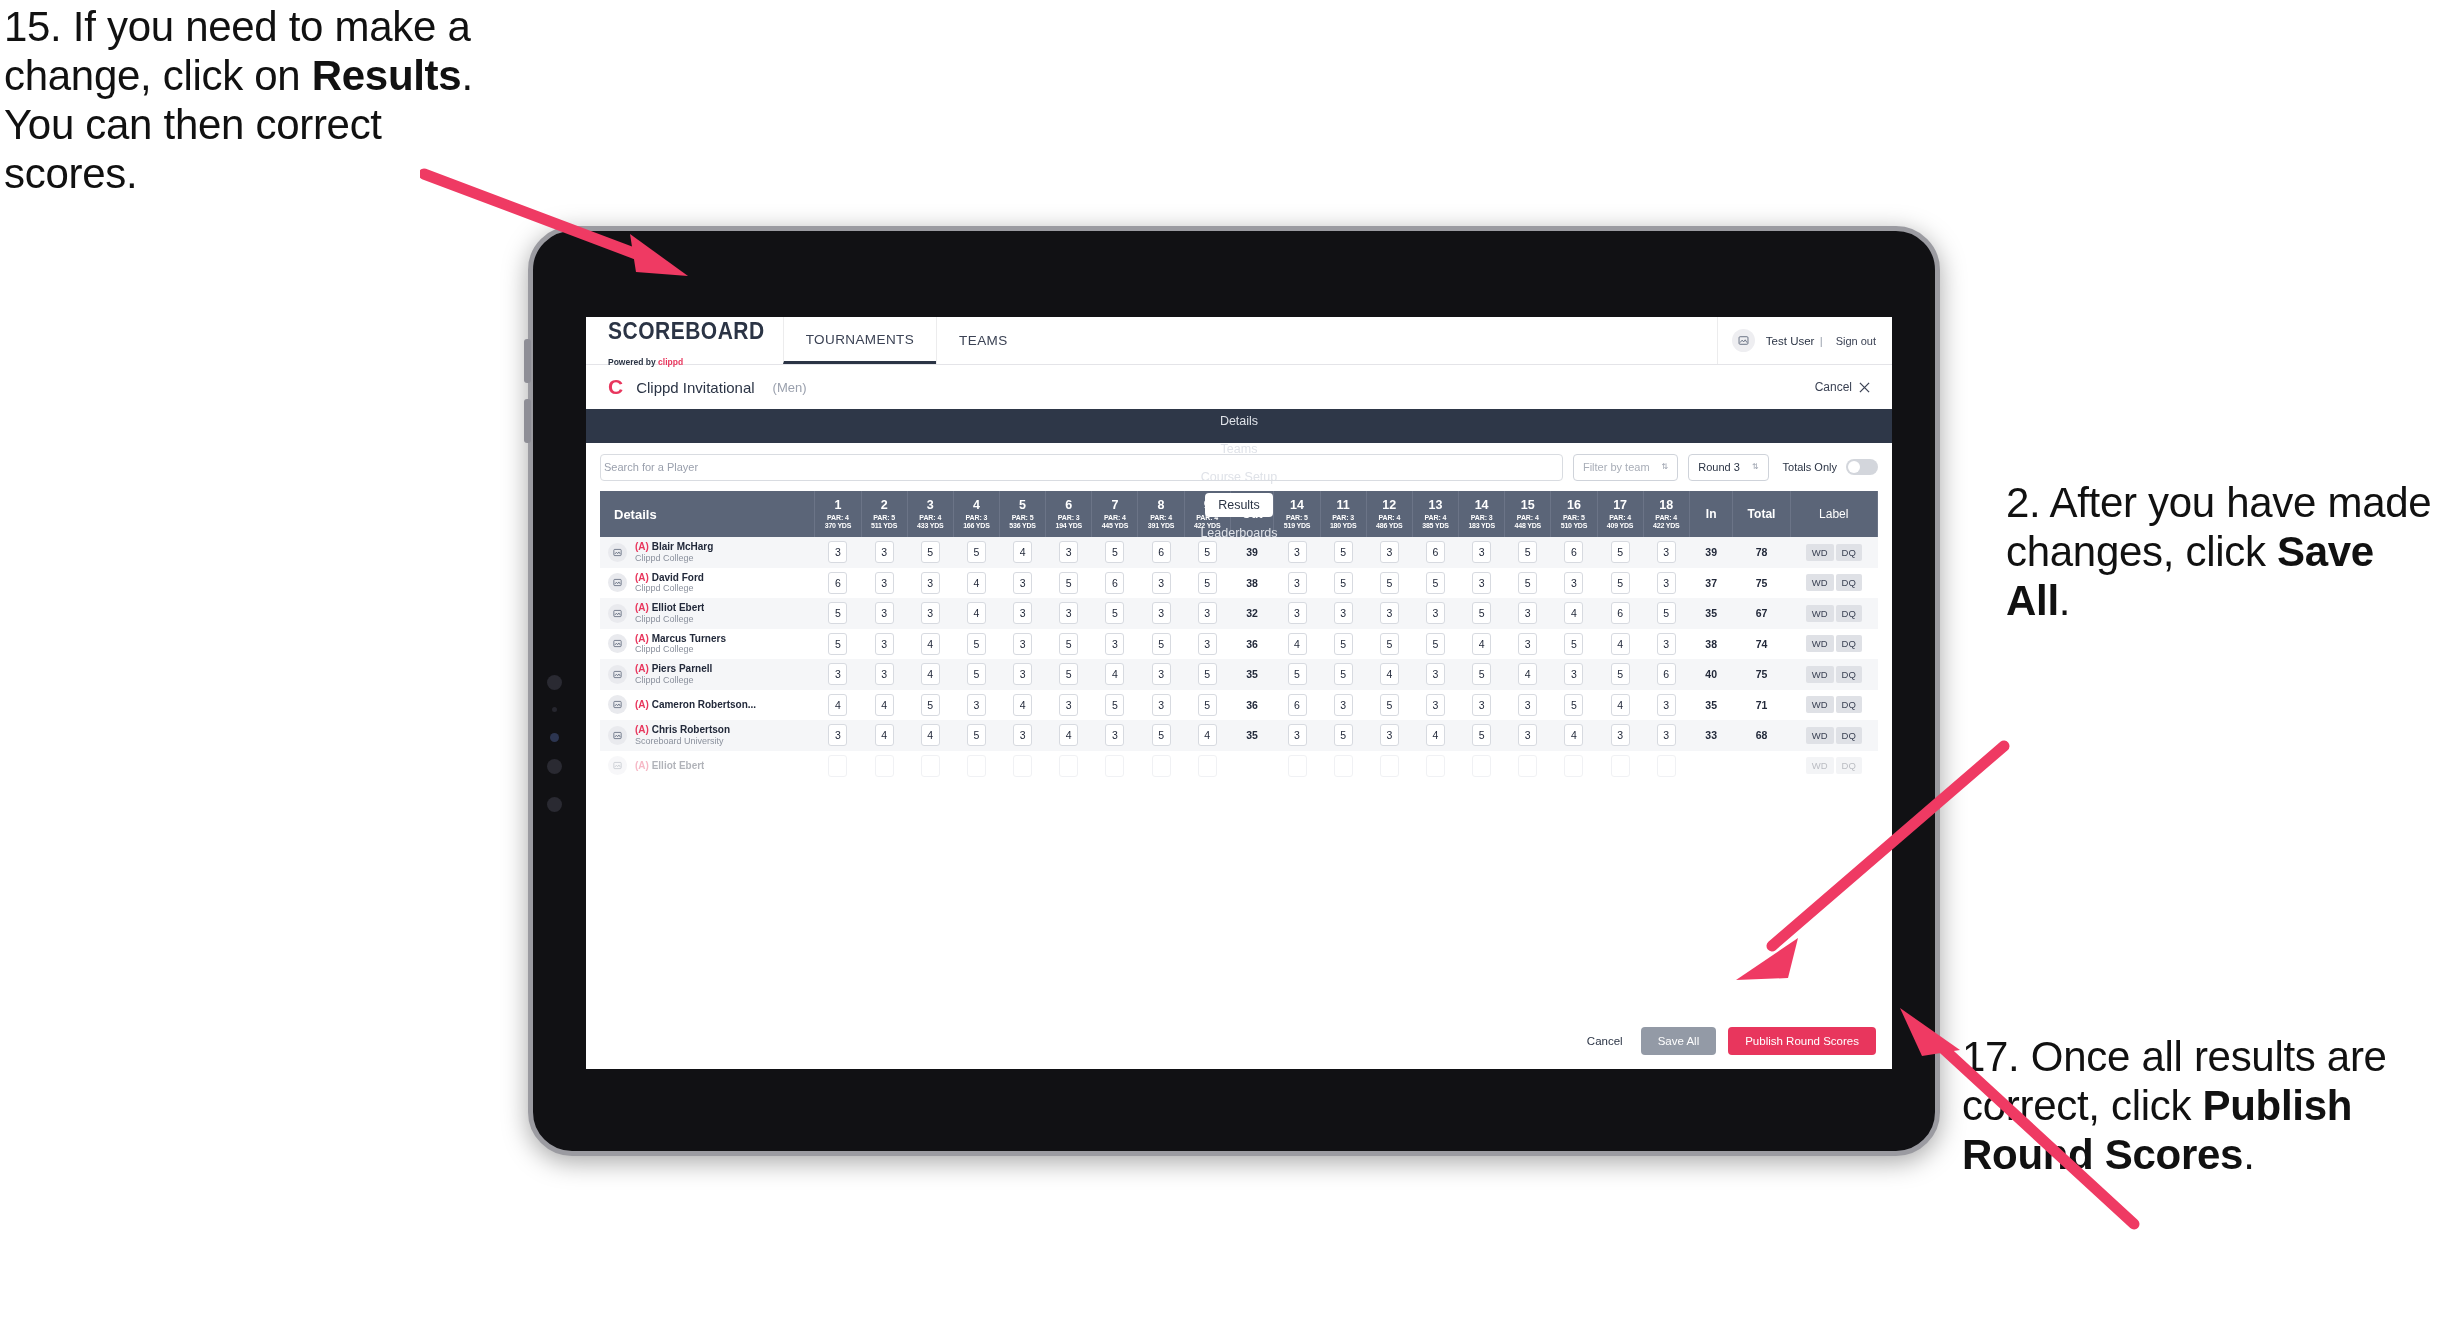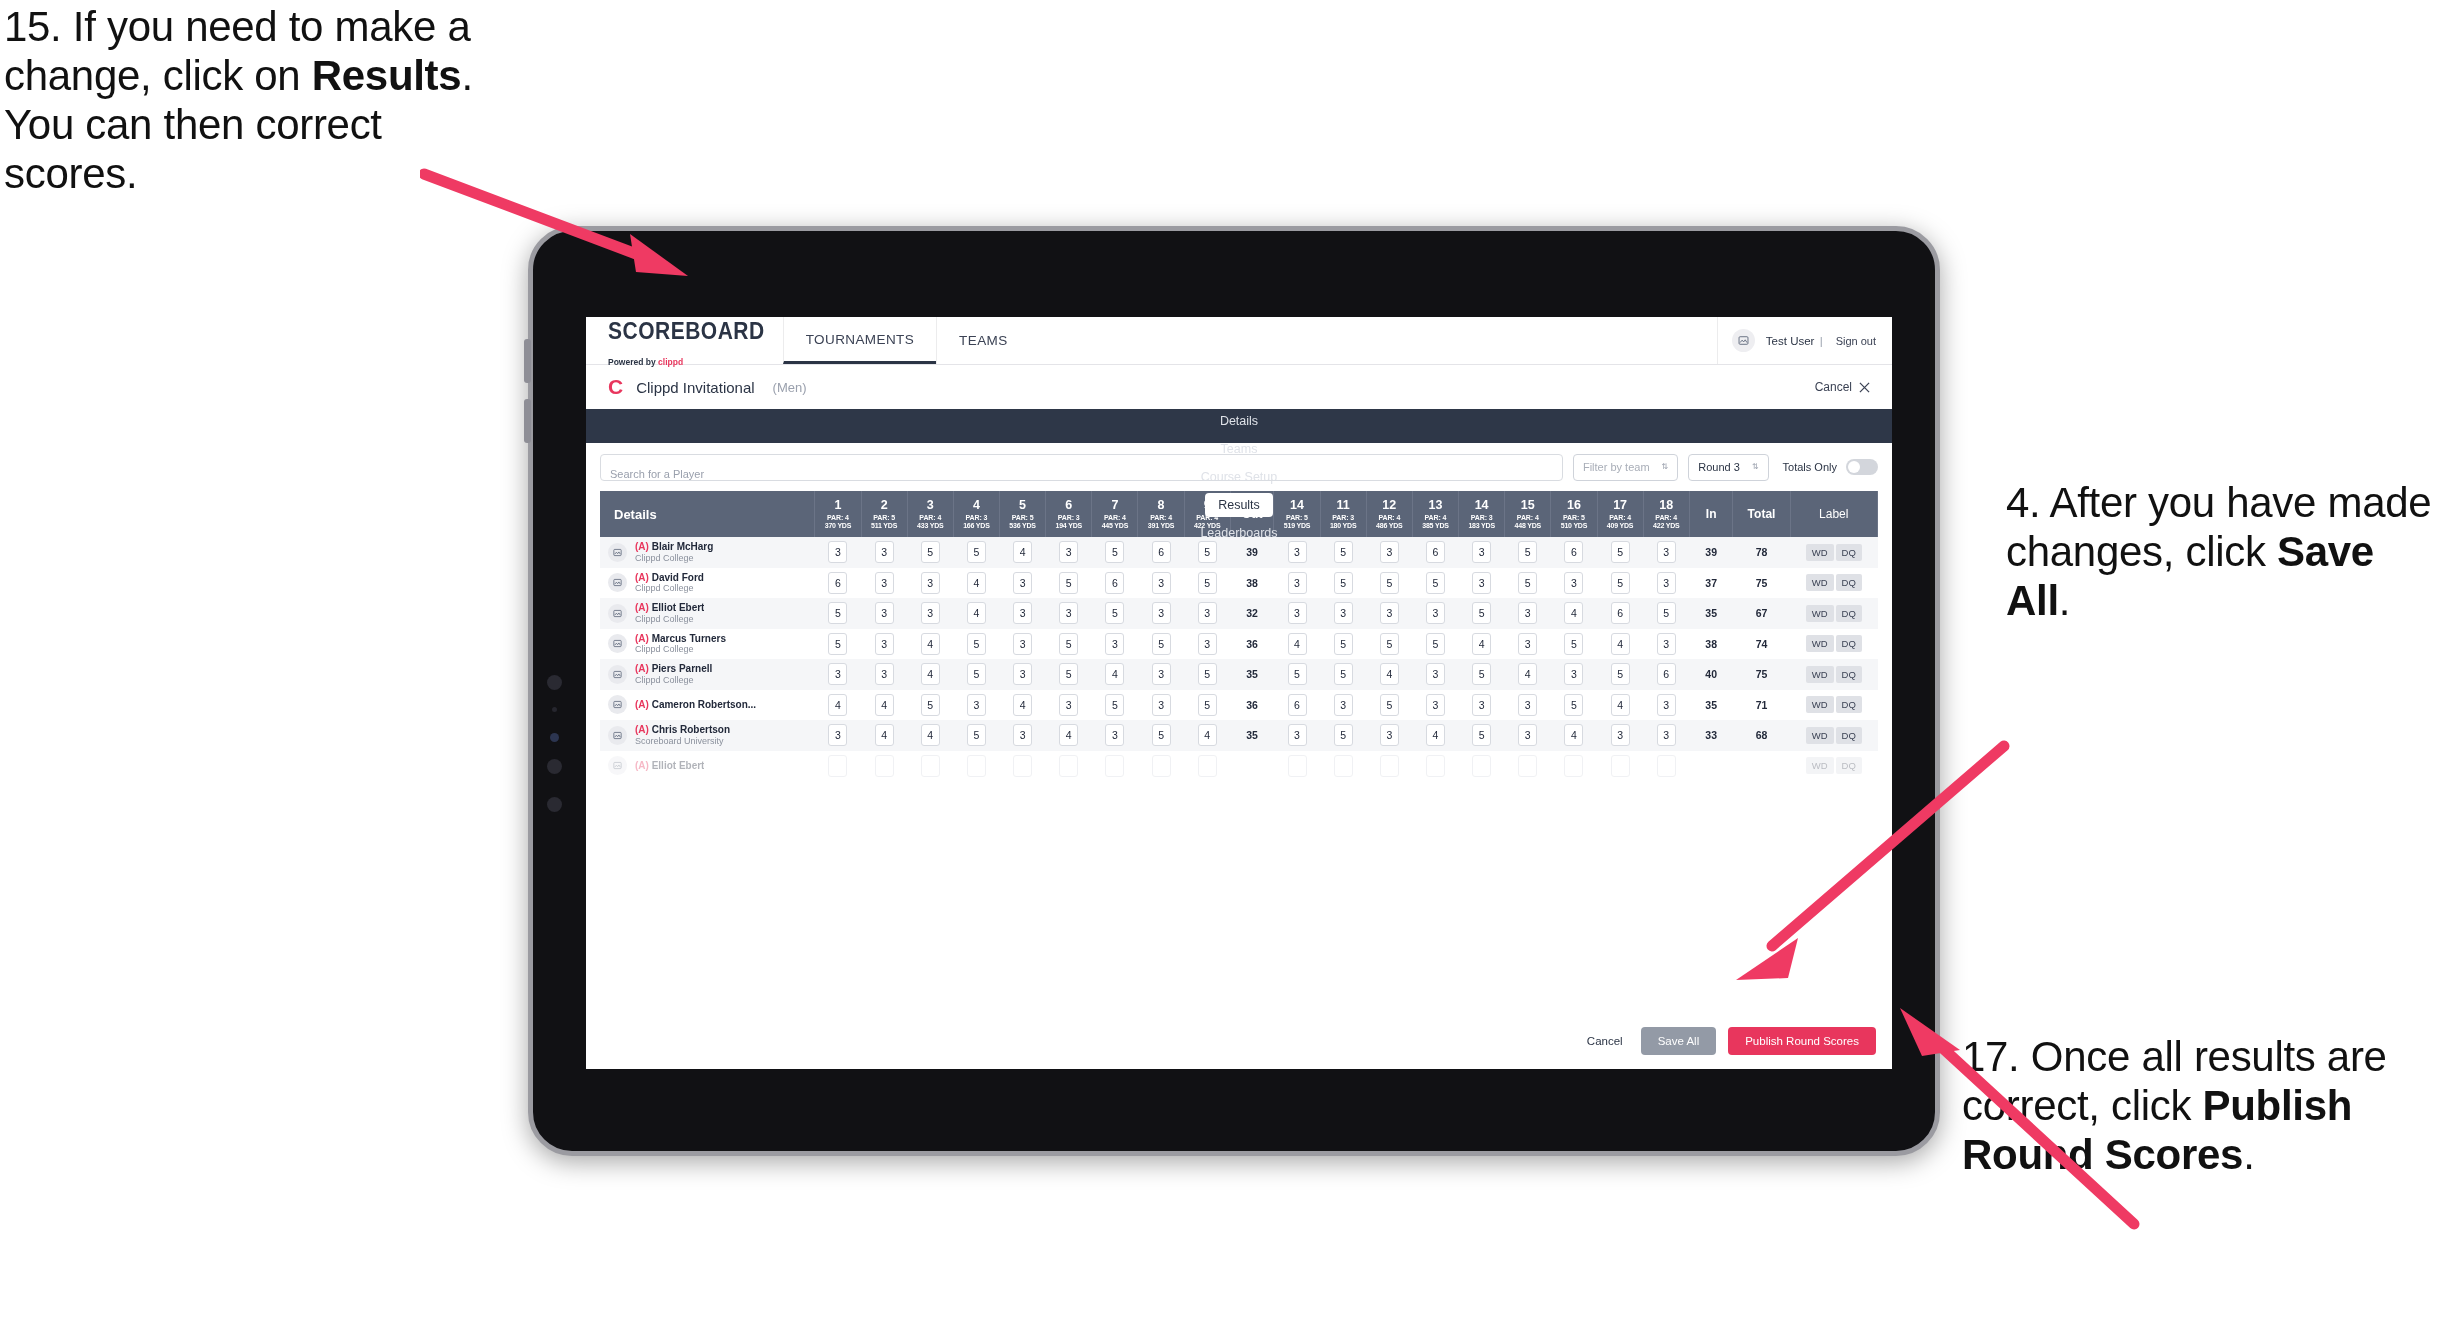--- a/index.html
+++ b/index.html
@@ -114,21 +114,21 @@
   }
   .tab.active { background: #fff; color: #2b3445; font-weight: 500; }
 
   
   .filters {
     height: 48px; display: flex; align-items: center;
     padding: 0 14px; gap: 10px; background: #fff;
   }
   .search-box {
     flex: 1; height: 27px; border: 1px solid #d9dce1; border-radius: 4px;
-    display: flex; align-items: flex-end; padding: 0 9px;
+    display: flex; align-items: center; padding: 0 3px;
     font-size: 11px; color: #9aa0ad;
   }
   .select-box {
     height: 27px; border: 1px solid #cfd3da; border-radius: 4px;
     display: flex; align-items: center; justify-content: space-between;
     padding: 0 9px; gap: 12px; font-size: 11px; min-width: 78px;
     cursor: pointer;
   }
   .select-box.placeholder { color: #a9aeb8; }
   .select-box.valued { color: #2b3445; }
@@ -217,21 +217,21 @@
 </head>
 <body>
 
 <div id="stage">
 
   <div class="callout" id="callout-15">
     <span>15. If you need to make a change, click on </span><b>Results</b><span>. You can then correct scores.</span>
   </div>
 
   <div class="callout" id="callout-16">
-    <span>4. After you have made changes, click </span><b>Save All</b><span>.</span>
+    <span>2. After you have made changes, click </span><b>Save All</b><span>.</span>
   </div>
 
   <div class="callout" id="callout-17">
     <span>17. Once all results are correct, click </span><b>Publish Round Scores</b><span>.</span>
   </div>
 
   <div id="tablet">
     <div class="dev-btn" style="top:108px; height:44px;"></div>
     <div class="dev-btn" style="top:168px; height:44px;"></div>
     <div class="dev-cam" style="top:444px;"></div>

